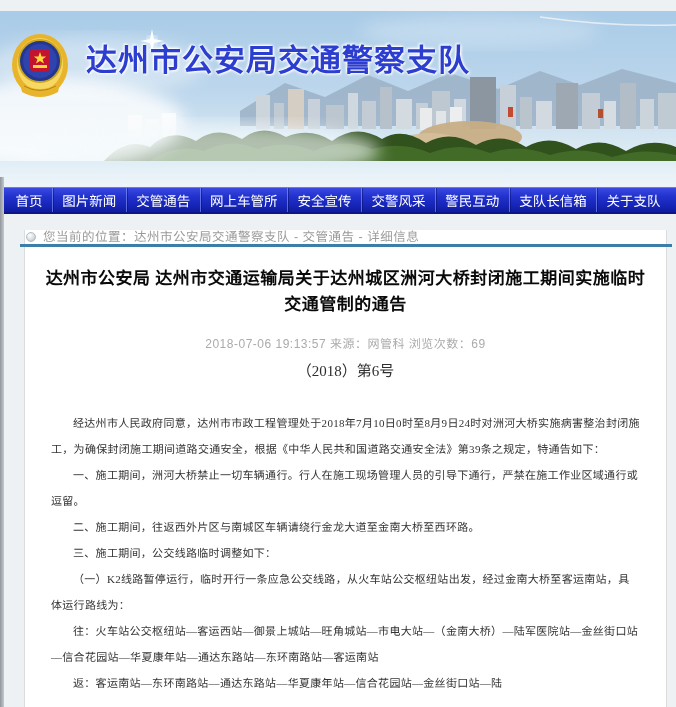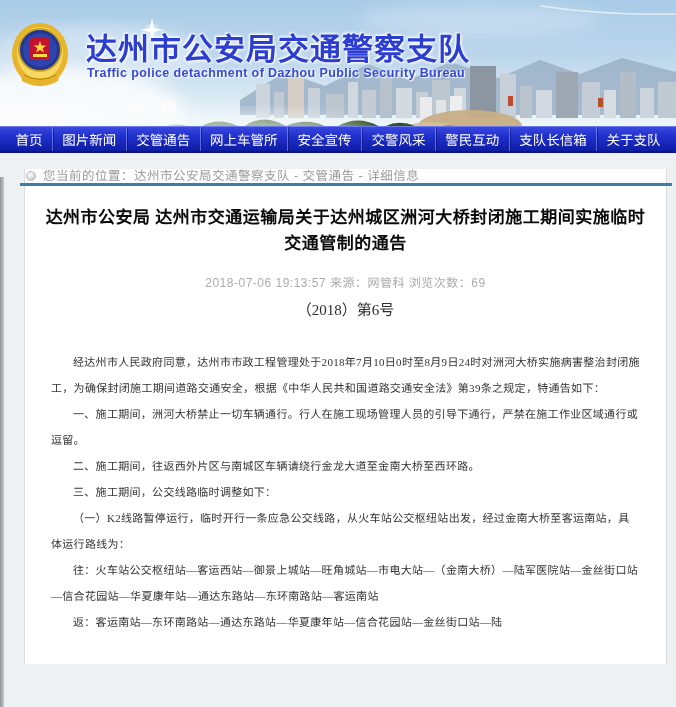--- a/index.html
+++ b/index.html
@@ -3,22 +3,22 @@
 <meta charset="utf-8">
 <style>
   * { margin:0; padding:0; box-sizing:border-box; }
   html,body { width:676px; height:707px; overflow:hidden; }
   body {
     font-family:"Liberation Sans", sans-serif;
     background:#eef1f4;
     position:relative;
   }
   
-  .banner { position:relative; width:676px; height:126px; overflow:hidden;
-    background:linear-gradient(180deg,#a9cbe7 0%,#bcd6ec 45%,#dcebf4 80%,#eef5f9 100%); }
+  .banner { position:relative; width:676px; height:176px; overflow:hidden;
+    background:linear-gradient(180deg,#a9cbe7 0%,#bcd6ec 45%,#dcebf4 80%,#eef5f9 100%);margin-top:11px; }
   .banner svg { position:absolute; top:0; left:0; }
   .banner-title {
     position:absolute; left:86px; top:24px; width:560px;
     font-size:31px; font-weight:bold; letter-spacing:1px; color:#2c3ecf;
     text-shadow:0 0 4px #ffffff,1px 1px 2px #ffffff,-1px -1px 2px #ffffff;
     font-family:"Liberation Serif", serif;
   }
   .banner-subtitle {
     position:absolute; left:87px; top:66px; width:560px;
     font-size:12.5px; font-weight:bold; letter-spacing:.4px; color:#3549d6;
@@ -144,21 +144,20 @@
       <circle cx="28" cy="28" r="21" fill="#24368f" stroke="#caa61f" stroke-width="2"></circle>
       <circle cx="28" cy="28" r="17" fill="#2e43ad"></circle>
       <rect x="18" y="16" width="20" height="22" rx="3" fill="#c3132e"></rect>
       <path d="M28,19 L29.6,23.4 L34.2,23.4 L30.6,26.2 L32,30.6 L28,28 L24,30.6 L25.4,26.2 L21.8,23.4 L26.4,23.4 Z" fill="#ffd83a"></path>
       <rect x="21" y="32" width="14" height="3" fill="#ffd83a"></rect>
       <path d="M8,50 Q28,62 48,50 L46,59 Q28,69 10,59 Z" fill="#e7b42c"></path>
       <path d="M12,53 Q28,62 44,53" stroke="#b8860b" stroke-width="1" fill="none"></path>
     </g>
   </svg>
   <div class="banner-title">达州市公安局交通警察支队</div>
-  <div class="banner-subtitle">Traffic police detachment of Dazhou Public Security Bureau</div>
 </div>
 
 <nav class="navbar">
 
 <a class="nav-item">首页</a>
     <a class="nav-item">图片新闻</a>
     <a class="nav-item">交管通告</a>
     <a class="nav-item">网上车管所</a>
     <a class="nav-item">安全宣传</a>
     <a class="nav-item">交警风采</a>

